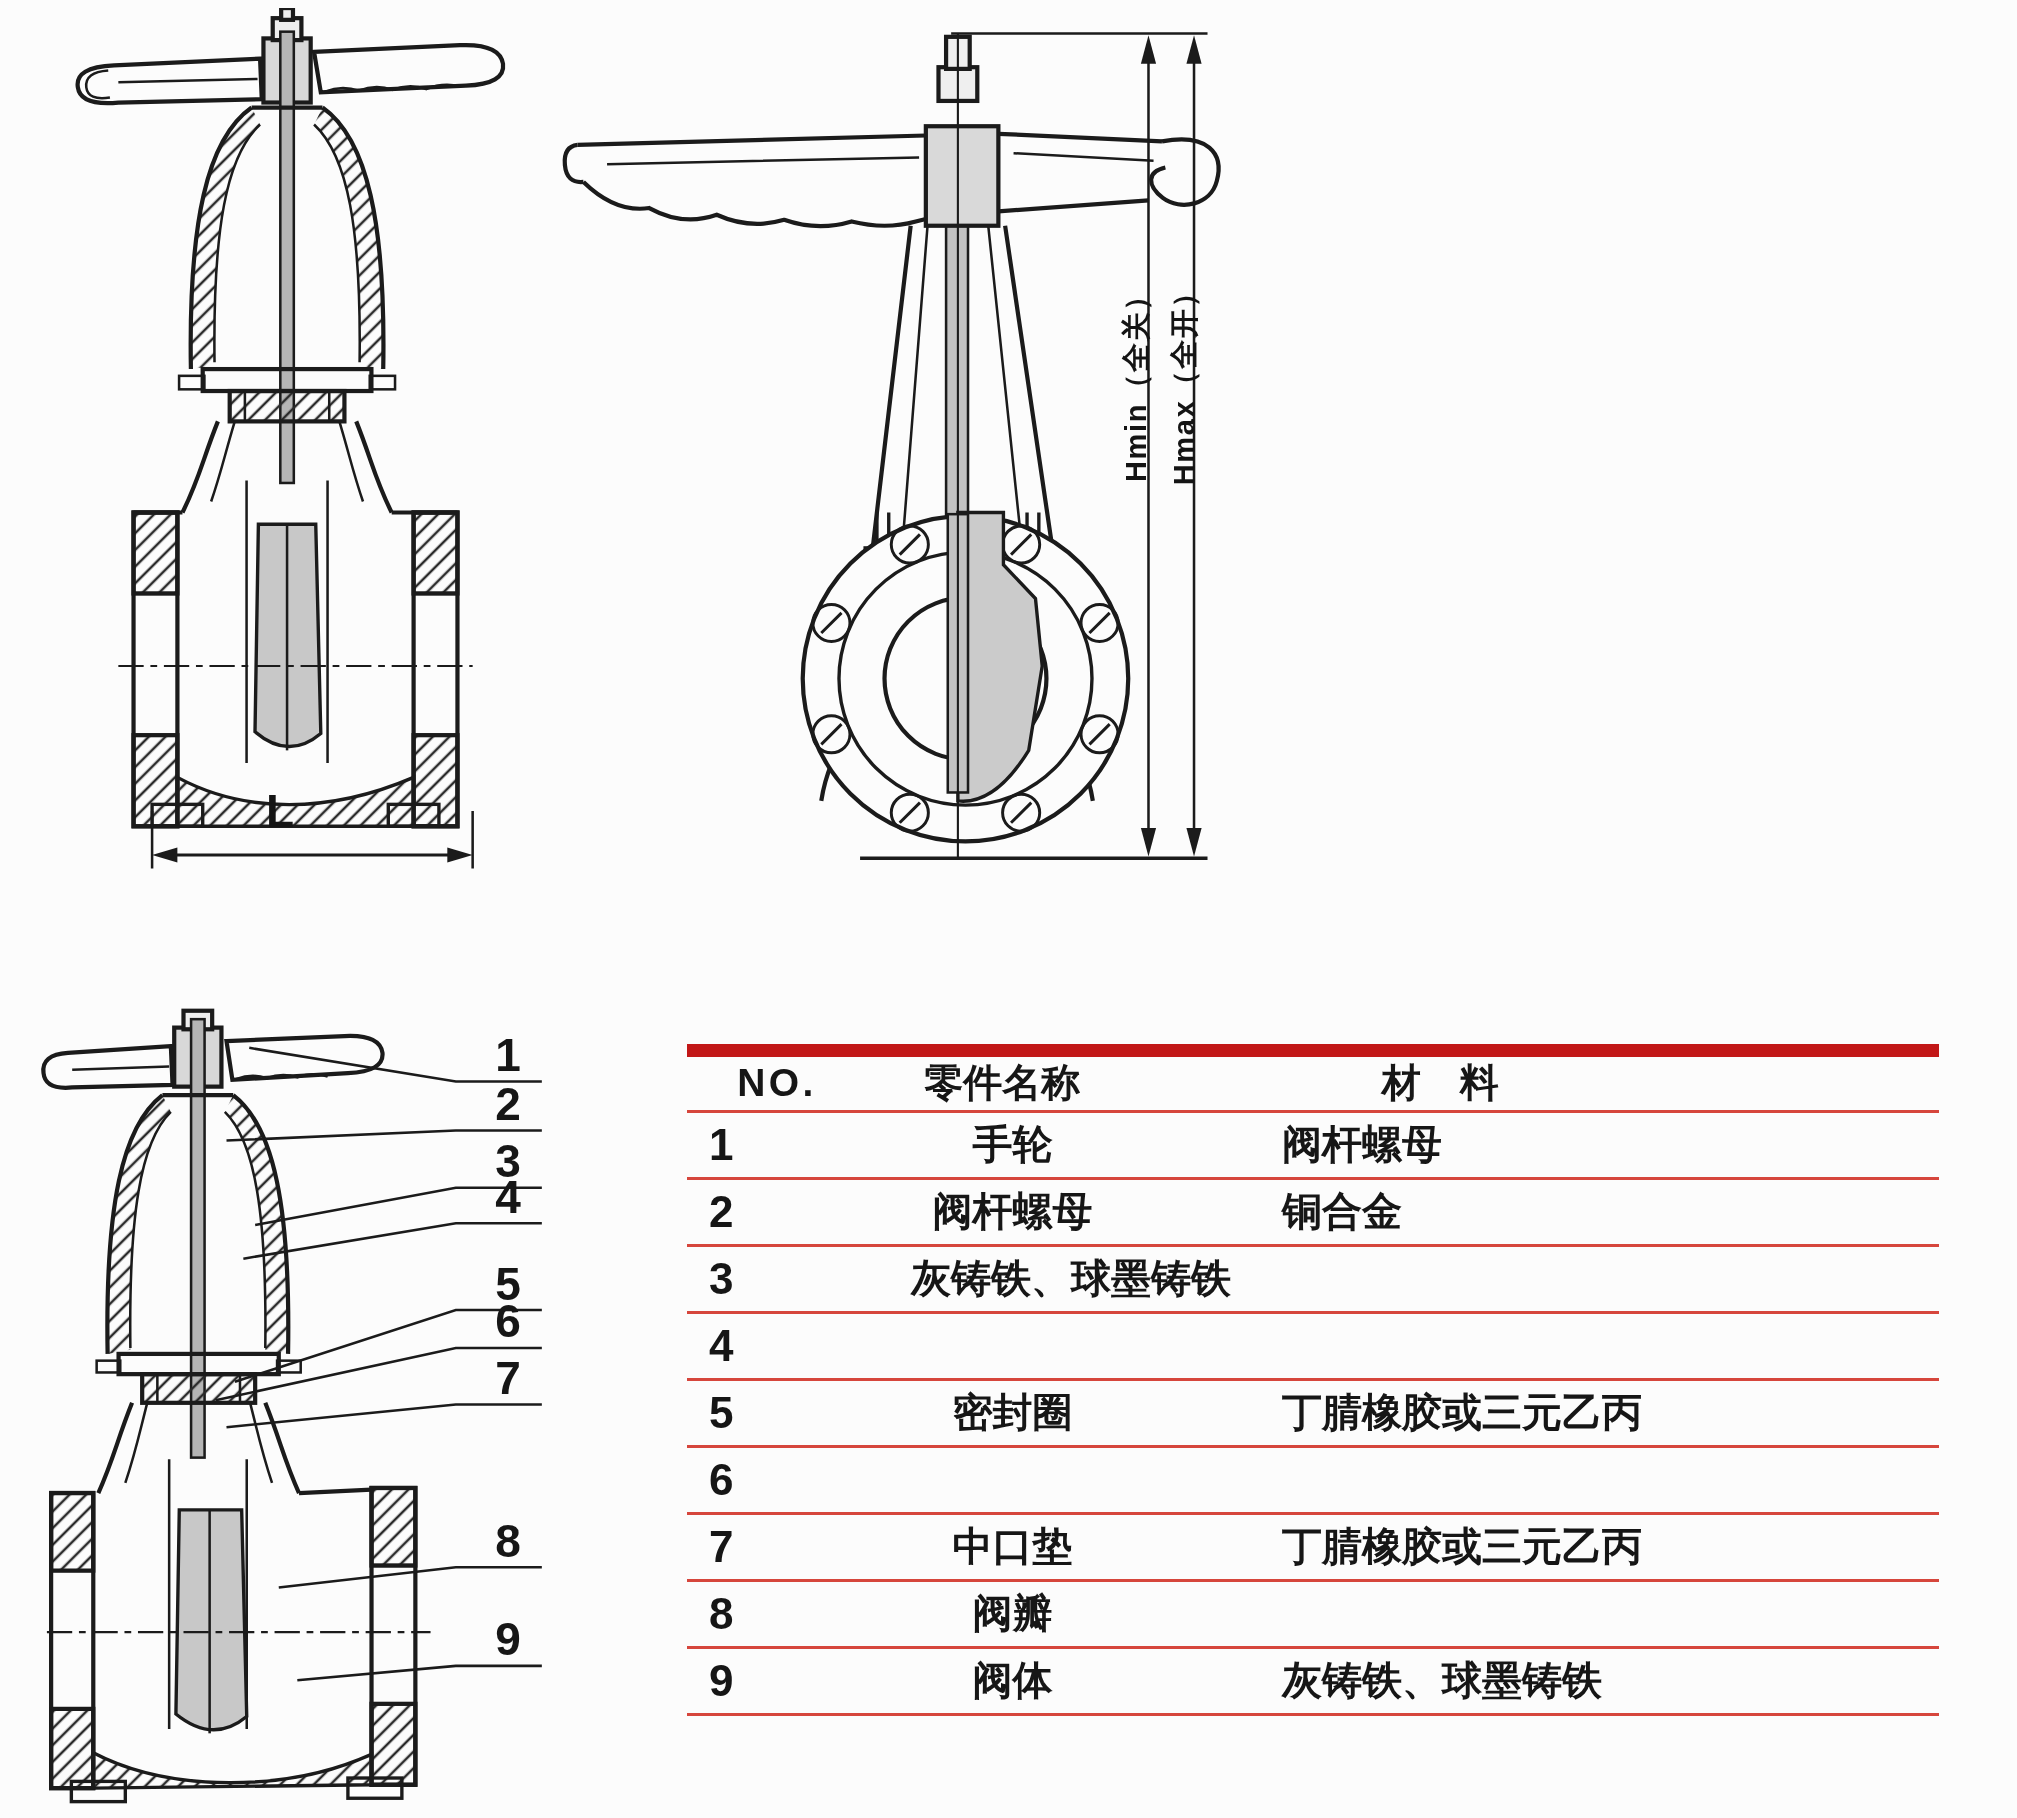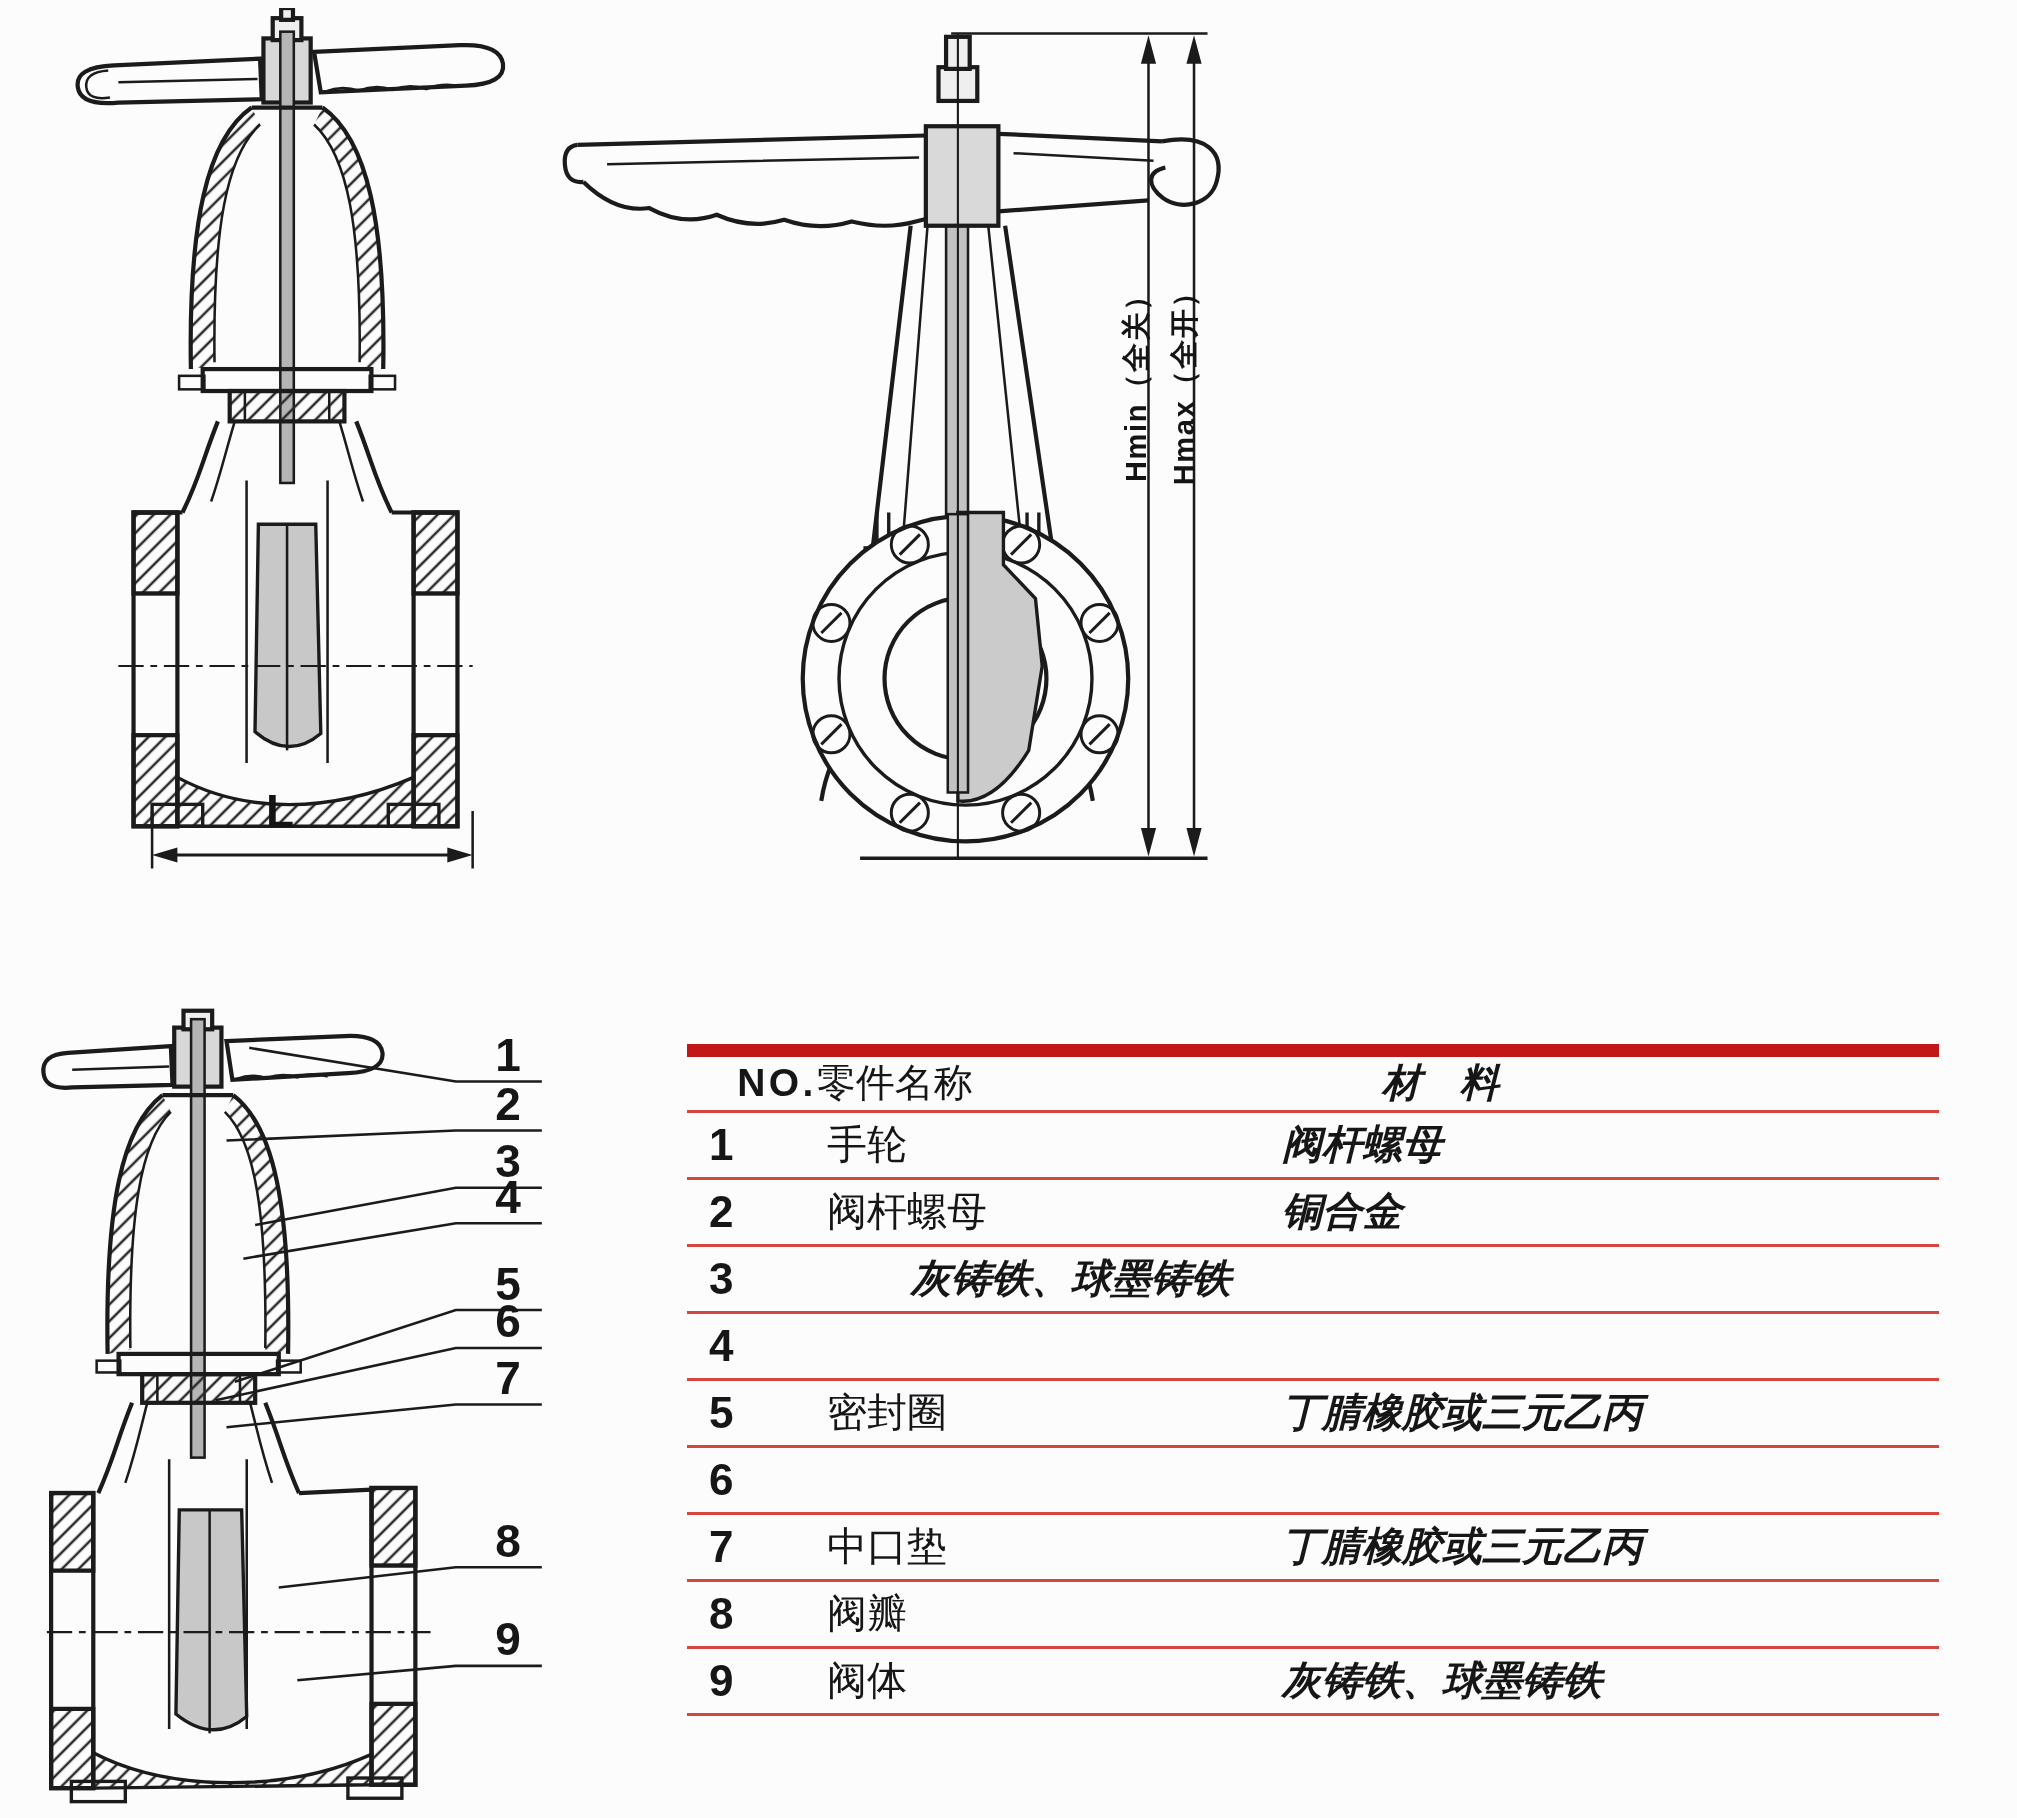--- a/index.html
+++ b/index.html
@@ -26,23 +26,23 @@
     position:absolute; left:687px; top:1044px; width:1252px;
   }
   #parts-table .topbar{height:12.6px; background:#c21717;}
   .trow{
     display:flex; align-items:center; box-sizing:border-box;
     height:67px; border-bottom:3.4px solid #d6463c;
   }
   .trow.head{height:56px;}
   .c-no{width:118px; padding-left:22px; font-weight:bold; font-size:44px;}
   .trow.head .c-no{font-size:39px; padding-left:11.8px; letter-spacing:3.4px;text-align:right;}
-  .c-name{width:371px; font-weight:normal; font-size:40px;}
+  .c-name{width:371px; text-align:center; font-weight:bold; font-size:40px;}
   .trow.head .c-name{font-size:39px;}
-  .c-mat{flex:1; padding-left:84px; font-weight:bold; font-size:40px; white-space:nowrap;font-style:italic;}
+  .c-mat{flex:1; padding-left:84px; font-weight:bold; font-size:40px; white-space:nowrap;}
   .trow.head .c-mat{padding-left:194px; font-size:39px;}
 </style>
 </head>
 <body>
 
 <div id="page">
 
   <svg style="left:34px;top:8.4px" width="523" height="928" viewBox="0 0 620 1100">
     <defs>
       <pattern id="h1" width="14" height="14" patternUnits="userSpaceOnUse" patternTransform="rotate(45)">

